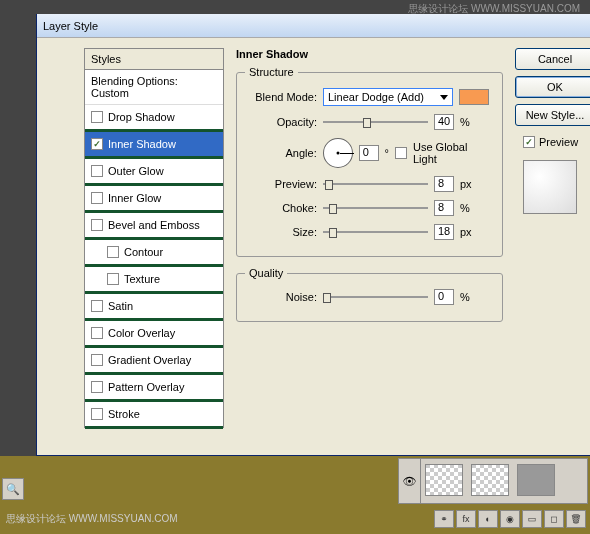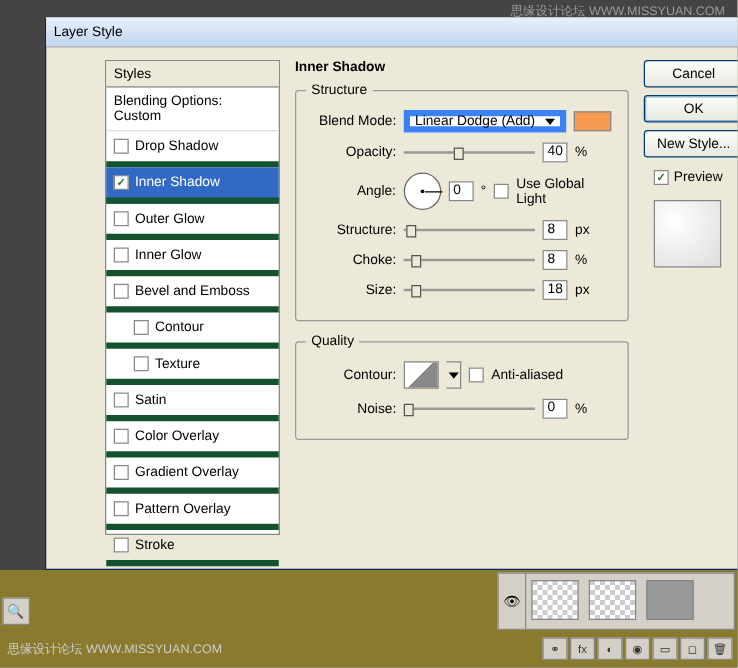--- a/index.html
+++ b/index.html
@@ -5,32 +5,32 @@
 * { box-sizing: border-box; margin: 0; padding: 0; font-family: Tahoma, Arial, sans-serif; font-size: 11px; }
 body { background: #444; width: 590px; height: 534px; overflow: hidden; position: relative; }
 .watermark-top { position: absolute; top: 2px; right: 10px; color: #999; font-size: 10px; z-index: 100; }
 .dialog { position: absolute; top: 14px; left: 36px; width: 570px; height: 442px; background: #ece9d8; border: 1px solid #0a246a; border-top: none; }
 .titlebar { height: 24px; background: linear-gradient(to bottom, #e8f0fa, #c1d6f1); display: flex; align-items: center; padding-left: 6px; border-bottom: 1px solid #aaa; color: #000; }
 .dialog-body { display: flex; padding: 10px; gap: 12px; height: calc(100% - 24px); margin-left: 37px; }
 .left-panel { width: 140px; }
 .styles-list { border: 1px solid #888; background: #fff; height: 380px; }
 .styles-header { padding: 4px 6px; border-bottom: 1px solid #888; background: #ece9d8; font-weight: normal; }
 .blending-opts { padding: 5px 6px; border-bottom: 1px solid #ddd; color: #000; }
-.style-item { padding: 6px 6px; border-bottom: 5px solid #14532d; display: flex; align-items: center; gap: 5px; cursor: pointer; }
+.style-item { padding: 6px 6px; border-bottom: 3px solid #14532d; display: flex; align-items: center; gap: 5px; cursor: pointer; }
 .style-item.selected { background: #316ac5; color: #fff; }
 .style-item.sub { padding-left: 22px; }
 .checkbox { width: 12px; height: 12px; border: 1px solid #888; background: #fff; display: inline-flex; align-items: center; justify-content: center; font-size: 9px; color: #3a6b2a; }
 .checkbox.checked::before { content: "✓"; font-weight: bold; }
 .center-panel { flex: 1; padding-top: 0; }
 .panel-title { font-weight: bold; margin-bottom: 6px; }
 fieldset { border: 1px solid #999; border-radius: 3px; padding: 10px 8px 8px 8px; margin-bottom: 10px; }
 legend { padding: 0 4px; }
 .row { display: flex; align-items: center; margin-bottom: 8px; gap: 6px; }
 .row label.lbl { width: 72px; text-align: right; }
-.select { border: 5px solid #3b82f6; background: #fff; height: 18px; width: 130px; display: flex; align-items: center; justify-content: space-between; padding: 0 4px; }
+.select { border: 1px solid #3b82f6; background: #fff; height: 18px; width: 130px; display: flex; align-items: center; justify-content: space-between; padding: 0 4px; }
 .arrow-down { width: 0; height: 0; border-left: 4px solid transparent; border-right: 4px solid transparent; border-top: 5px solid #000; }
 .swatch { width: 30px; height: 16px; border: 1px solid #888; background: #f89a51; }
 .slider-track { width: 105px; height: 2px; background: #999; position: relative; }
 .slider-thumb { position: absolute; top: -3px; width: 8px; height: 10px; background: #ece9d8; border: 1px solid #555; }
 .num-input { width: 20px; height: 16px; border: 1px solid #888; background: #fff; text-align: left; padding: 0 3px; }
 .angle-dial { width: 30px; height: 30px; border: 1px solid #666; border-radius: 50%; background: #fff; position: relative; }
 .angle-line { position: absolute; top: 50%; left: 2px; width: 14px; height: 1px; background: #000; transform-origin: right center; transform: rotate(180deg); }
 .angle-dot { position: absolute; top: 50%; left: 50%; width: 3px; height: 3px; background: #000; border-radius: 50%; transform: translate(-50%, -50%); }
 .contour-thumb { width: 28px; height: 22px; border: 1px solid #888; background: linear-gradient(135deg, #fff 0%, #fff 48%, #888 48%, #888 100%); position: relative; }
 .contour-drop { width: 12px; height: 22px; border: 1px solid #888; border-left: none; background: #ece9d8; display: flex; align-items: center; justify-content: center; }
@@ -139,21 +139,21 @@
           <div class="angle-dial">
               <div class="angle-line"></div>
               <div class="angle-dot"></div>
             </div>
           <div class="num-input">0</div>
           <span>°</span>
           <span class="checkbox"></span>
           <span>Use Global Light</span>
         </div>
         <div class="row">
-          <label class="lbl">Structure:</label>
+          <label class="lbl">Preview:</label>
           <div class="slider-track">
               <div class="slider-thumb" style="left:2%"></div>
             </div>
           <div class="num-input">8</div>
           <span>px</span>
         </div>
         <div class="row">
           <label class="lbl">Choke:</label>
           <div class="slider-track">
               <div class="slider-thumb" style="left:6%"></div>
@@ -166,29 +166,20 @@
           <div class="slider-track">
               <div class="slider-thumb" style="left:6%"></div>
             </div>
           <div class="num-input">18</div>
           <span>px</span>
         </div>
       </fieldset>
 
       <fieldset>
         <legend>Quality</legend>
-        <div class="row">
-          <label class="lbl">Contour:</label>
-          <div class="contour-thumb"></div>
-          <div class="contour-drop">
-              <span class="arrow-down"></span>
-            </div>
-          <span class="checkbox"></span>
-          <span>Anti-aliased</span>
-        </div>
         <div class="row">
           <label class="lbl">Noise:</label>
           <div class="slider-track">
               <div class="slider-thumb" style="left:0%"></div>
             </div>
           <div class="num-input">0</div>
           <span>%</span>
         </div>
       </fieldset>
     </div>

